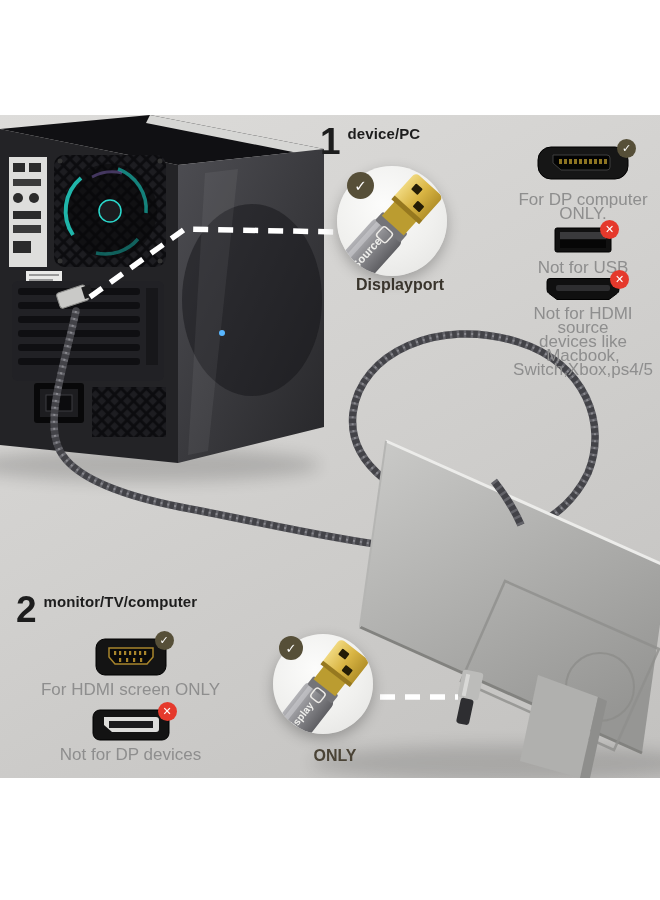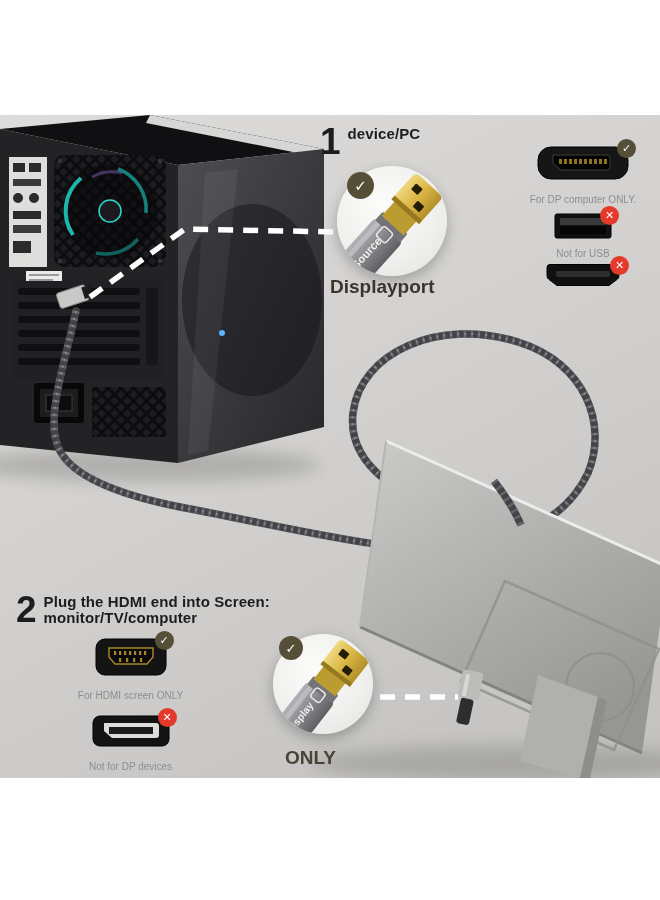--- a/index.html
+++ b/index.html
@@ -16,43 +16,43 @@
   .step1{left:320px;top:126px;}
   .step2{left:16px;top:594px;}
 
   
   .inset{position:absolute;border-radius:50%;overflow:hidden;
          background:radial-gradient(circle at 42% 35%,#fcfcfb 0%,#f0f0ee 55%,#e2e2e0 100%);
          box-shadow:0 5px 14px rgba(0,0,0,.25);}
   .inset1{left:337px;top:166px;width:110px;height:110px;}
   .inset2{left:273px;top:634px;width:100px;height:100px;}
   .inset svg{display:block;width:100%;height:100%;}
-  .inset-label{position:absolute;font-weight:700;font-size:19px;color:#39342c;}
+  .inset-label{position:absolute;text-align:center;font-weight:700;font-size:16px;color:#39342c;}
   .label1{left:330px;top:276px;width:140px;}
   .label2{left:285px;top:747px;width:100px;color:#4a4336;}
 
   
   .badge{position:absolute;border-radius:50%;color:#fff;display:flex;align-items:center;
          justify-content:center;font-weight:700;font-family:"DejaVu Sans",sans-serif;z-index:6;}
   .badge.check{background:#564f38;}
   .badge.cross{background:#e5392c;}
   .badge.big{width:27px;height:27px;font-size:15px;}
   .badge.med{width:24px;height:24px;font-size:13px;}
   .badge.sm{width:19px;height:19px;font-size:11px;top:-7px;right:-7px;}
   .badge1{left:347px;top:172px;}
   .badge2{left:279px;top:636px;}
 
   
   .notes-col{position:absolute;display:flex;flex-direction:column;align-items:center;}
   .notes-right{left:508px;top:140px;width:150px;}
   .notes-left{left:38px;top:638px;width:185px;}
   .icon-wrap{position:relative;line-height:0;}
   .icon-wrap svg{display:block;}
-  .caption{font-size:10px;color:#8e8e8e;text-align:center;line-height:14px;}
-  .mt6{margin-top:6px;}.mt7{margin-top:13px;}.mt8{margin-top:8px;text-align:right;}
+  .caption{font-size:17px;color:#8e8e8e;text-align:center;line-height:14px;}
+  .mt6{margin-top:6px;}.mt7{margin-top:7px;}.mt8{margin-top:8px;text-align:right;}
   .mt12{margin-top:12px;}.mt13{margin-top:13px;}.mt2{margin-top:2px;}
 </style>
 </head>
 <body>
 
 <div class="canvas">
 
   <div class="photo">
     <svg class="scene" viewBox="0 0 660 663" xmlns="http://www.w3.org/2000/svg">
       <defs>
@@ -250,26 +250,30 @@
     </div>
     <div class="caption mt8">Not for USB</div>
 
     <div class="icon-wrap mt2">
       <svg width="78" height="24" viewBox="0 0 78 24">
         <path d="M6,1.5 h66 q3,0 3,3 v8 q0,3 -2,4 l-8,6 h-52 l-8,-6 q-2,-1 -2,-4 v-8 q0,-3 3,-3 z" fill="#101010" stroke="#000"></path>
         <rect x="12" y="8" width="54" height="6" rx="2" fill="#2e2e30"></rect>
       </svg>
       <div class="badge cross sm">✕</div>
     </div>
+    <div class="caption mt6">
+      <div>Not for HDMI source</div>
+      <div>devices like Macbook,</div>
+      <div>Switch,Xbox,ps4/5</div>
+    </div>
   </div>
 
   <div class="step step2">
     <div class="num">2</div>
     <div class="lines">
-      <div>Plug the HDMI end into Screen:</div>
       <div>monitor/TV/computer</div>
     </div>
   </div>
 
   <div class="notes-col notes-left">
     <div class="icon-wrap">
       <svg width="72" height="38" viewBox="0 0 72 38">
         <rect x="1" y="1" width="70" height="36" rx="9" fill="#141414" stroke="#000"></rect>
         <path d="M14,10 h44 v9 l-6,7 h-32 l-6,-7 z" fill="#0a0a0a" stroke="#a8852c" stroke-width="1.5"></path>
         <g fill="#a8852c">

